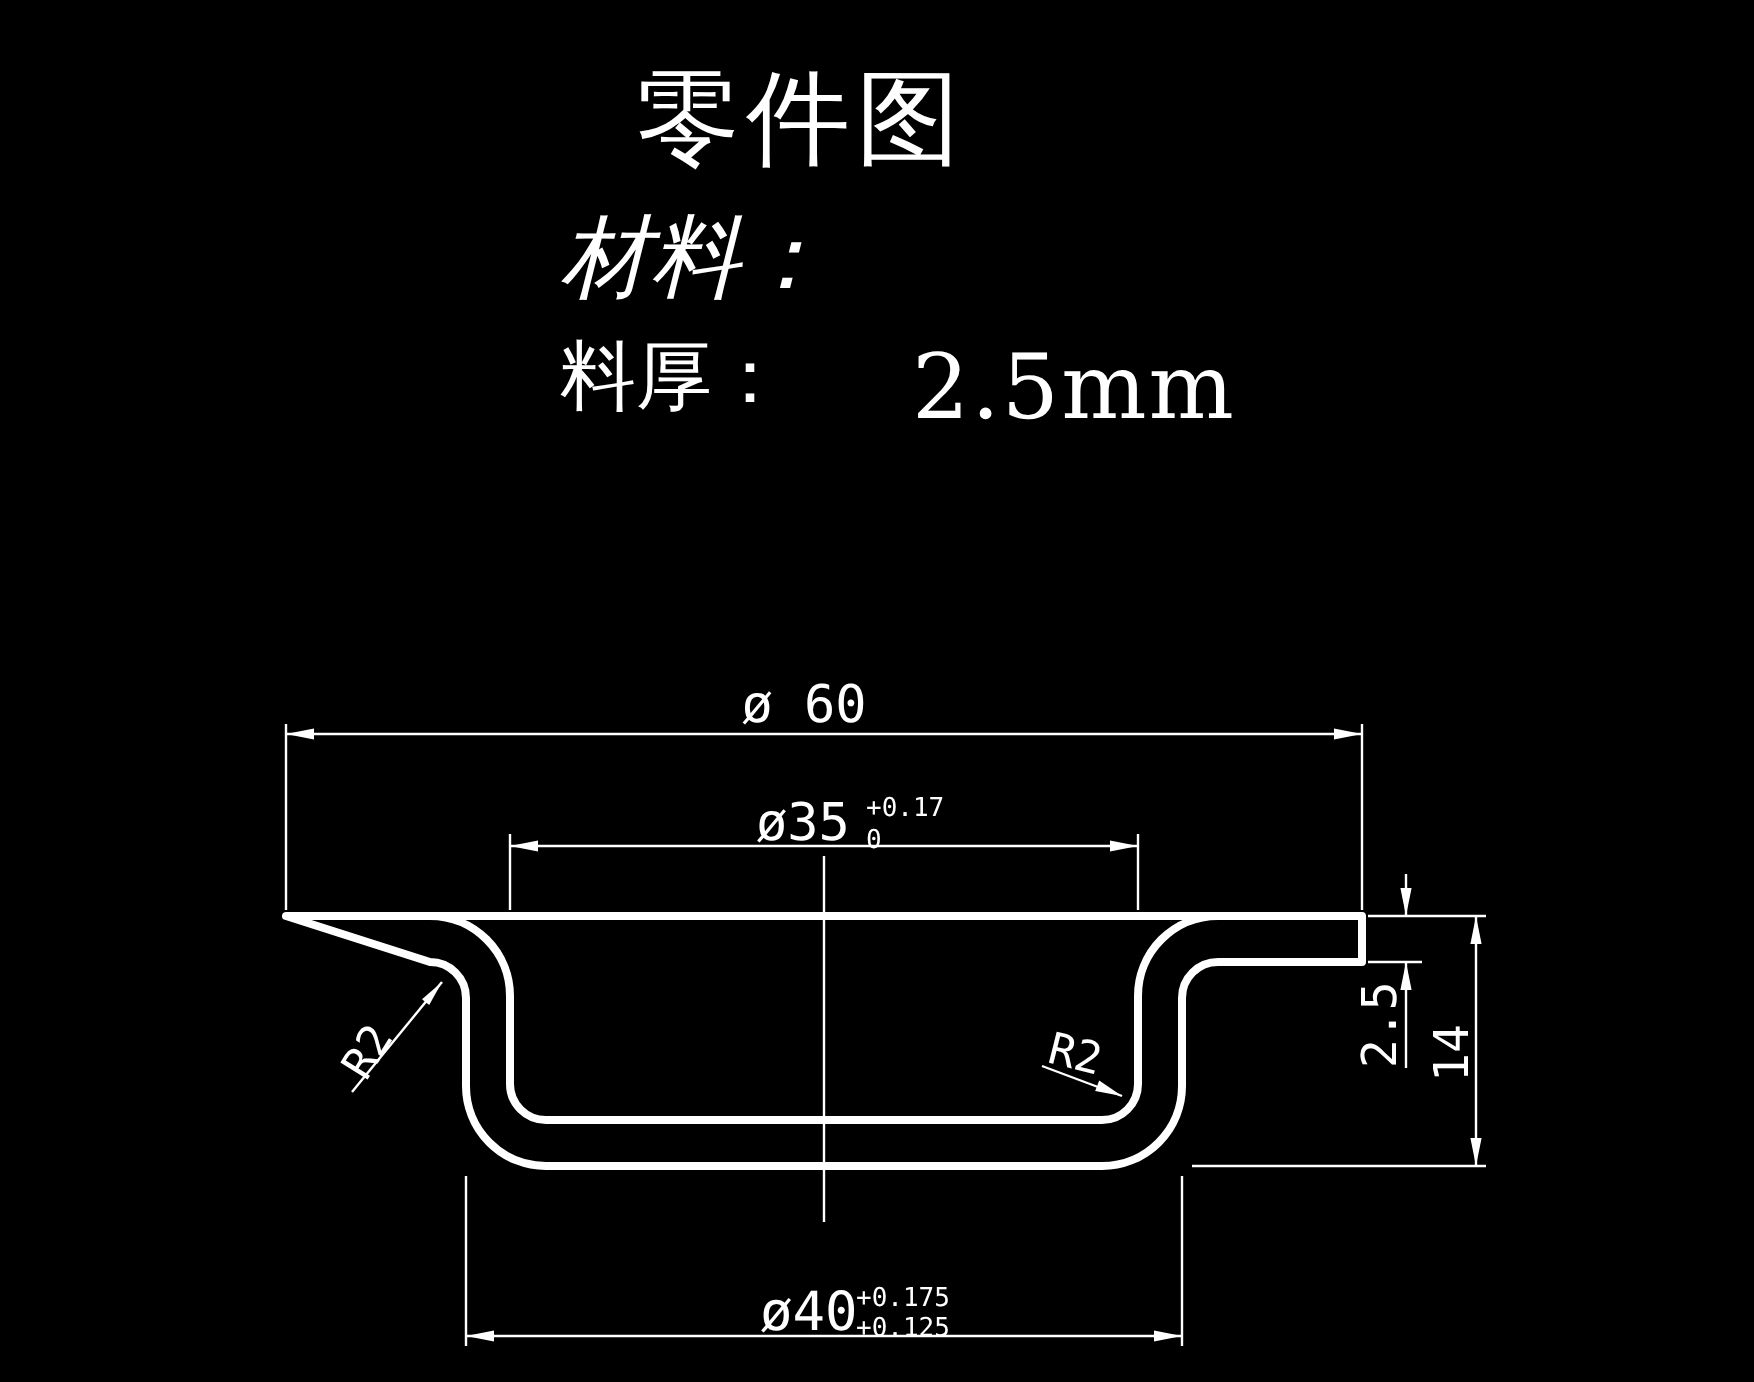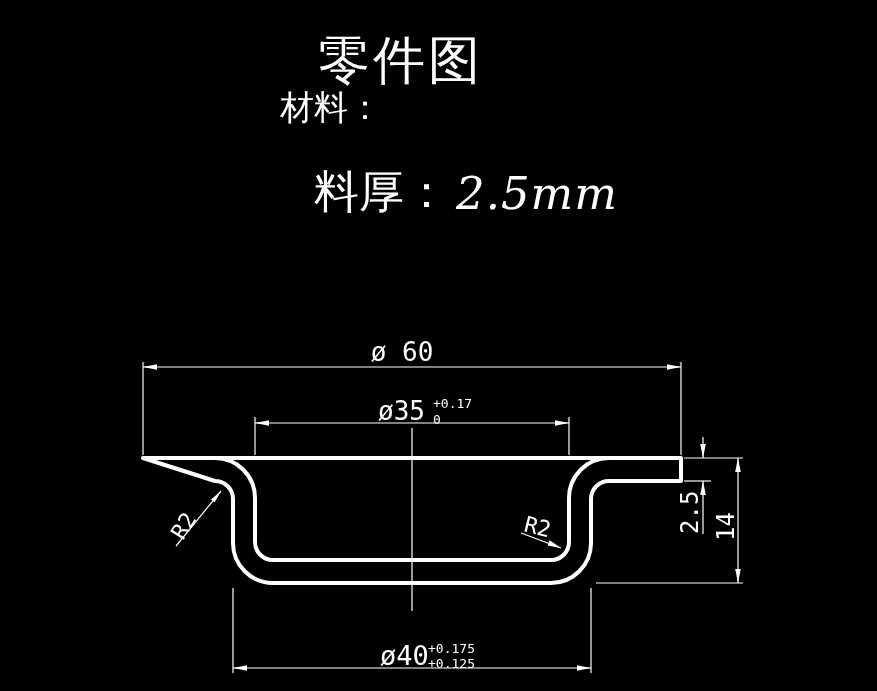--- a/index.html
+++ b/index.html
@@ -5,24 +5,24 @@
   html,body{margin:0;padding:0;background:#000;}
   #stage{
     position:relative;
     width:877px;height:691px;
     background:#000;
     overflow:hidden;
     font-family:"DejaVu Serif","Liberation Serif",serif;
   }
   .hdr{position:absolute;color:#fff;white-space:nowrap;line-height:1;}
   #title        {left:318px;top:34px;font-size:52px;letter-spacing:3px;}
-  #mat-label    {left:280px;top:90px;font-size:34px;}
+  #mat-label    {left:280px;top:106px;font-size:45px;font-style:italic;}
   #mat-value    {left:462px;top:104px;font-size:45px;letter-spacing:2px;}
-  #thk-label    {left:280px;top:169px;font-size:45px;margin-left:34px;}
-  #thk-value    {left:456px;top:171px;font-size:45px;letter-spacing:1px;font-style:italic;}
+  #thk-label    {left:280px;top:169px;font-size:38px;}
+  #thk-value    {left:456px;top:171px;font-size:45px;letter-spacing:1px;}
   svg{position:absolute;left:0;top:0;}
   svg text{
     fill:#fff;
     font-family:"DejaVu Sans Mono","Liberation Mono",monospace;
   }
   .t-dim {font-size:26px;}
   .t-dim40{font-size:27px;}
   .t-tol {font-size:13px;}
   .t-rot {font-size:24px;}
   .t-rad {font-size:22px;}

